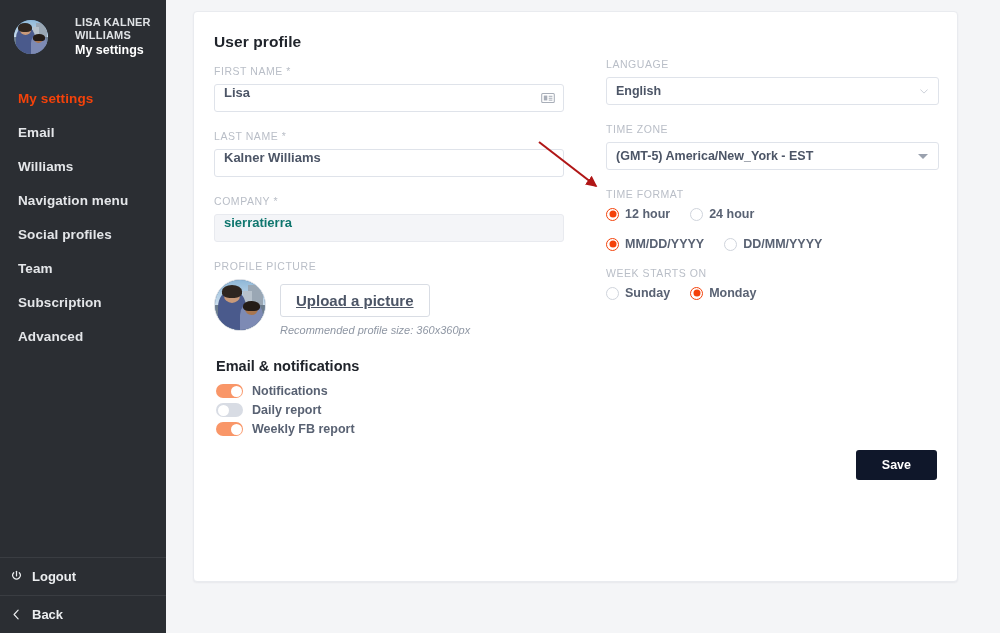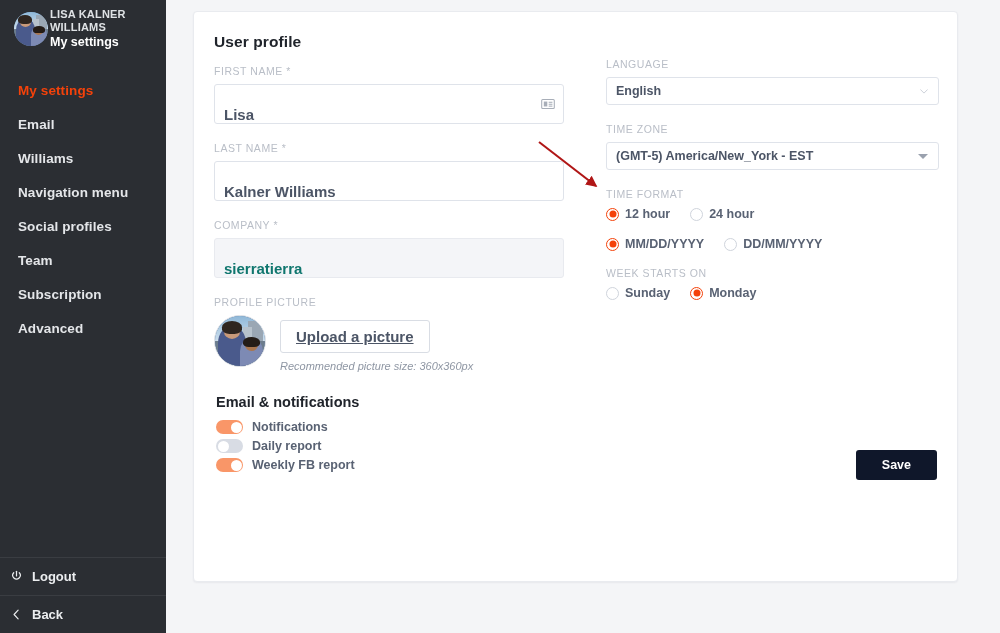--- a/index.html
+++ b/index.html
@@ -14,22 +14,22 @@
 
   
   #sidebar {
     position: absolute; left: 0; top: 0;
     width: 166px; height: 633px;
     background: #2b2e33;
     color: #e6e8ea;
   }
   #user-block {
     display: flex; align-items: center;
-    padding: 8px 0 0 14px;
-    gap: 2px;
+    padding: 16px 0 0 14px;
+    gap: 27px;
   }
   .avatar-sm {
     width: 34px; height: 34px; border-radius: 50%;
     flex: 0 0 34px;
     overflow: hidden;
     position: relative;
     background: #5b7fa6;
   }
   .avatar-lg {
     width: 52px; height: 52px; border-radius: 50%;
@@ -106,26 +106,26 @@
   }
   .field { margin-bottom: 18px; }
   .flabel {
     display: block;
     font-size: 10.5px; color: #b9bec7;
     letter-spacing: .55px; text-transform: uppercase;
     margin-bottom: 7px;
   }
   .finput {
     position: relative;
-    width: 100%; height: 40px;
+    width: 100%; height: 28px;
     border: 1px solid #dfe3ea; border-radius: 3px;
     background: #fff;
-    display: flex; align-items: flex-end;
+    display: flex; align-items: flex-start;
     padding: 0 9px;
-    font-size: 15px; font-weight: bold; color: #4c5566;
+    font-size: 13px; font-weight: bold; color: #4c5566;
   }
   .finput.disabled { background: #f4f5f8; border-color: #e8eaef; color: #0f766e; }
   .finput .ficon {
     position: absolute; right: 8px; top: 50%; transform: translateY(-50%);
     width: 14px; height: 12px;
   }
   .fselect {
     position: relative;
     width: 100%; height: 28px;
     border: 1px solid #dfe3ea; border-radius: 3px;
@@ -320,21 +320,21 @@
             <div class="woman"></div>
                 <div class="wface"></div>
                 <div class="whair"></div>
             <div class="child"></div>
                 <div class="cface"></div>
                 <div class="chair"></div>
           </div>
         </div>
         <div class="pp-right">
           <div class="upload-btn">Upload a picture</div>
-          <div class="pp-hint">Recommended picture size: 360x360px</div>
+          <div class="pp-hint">Recommended profile size: 360x360px</div>
         </div>
       </div>
     </div>
 
     <h3 class="sub-title">Email &amp; notifications</h3>
 
     <div class="tog-row">
       <div class="toggle on">
         <div class="knob"></div>
       </div>

